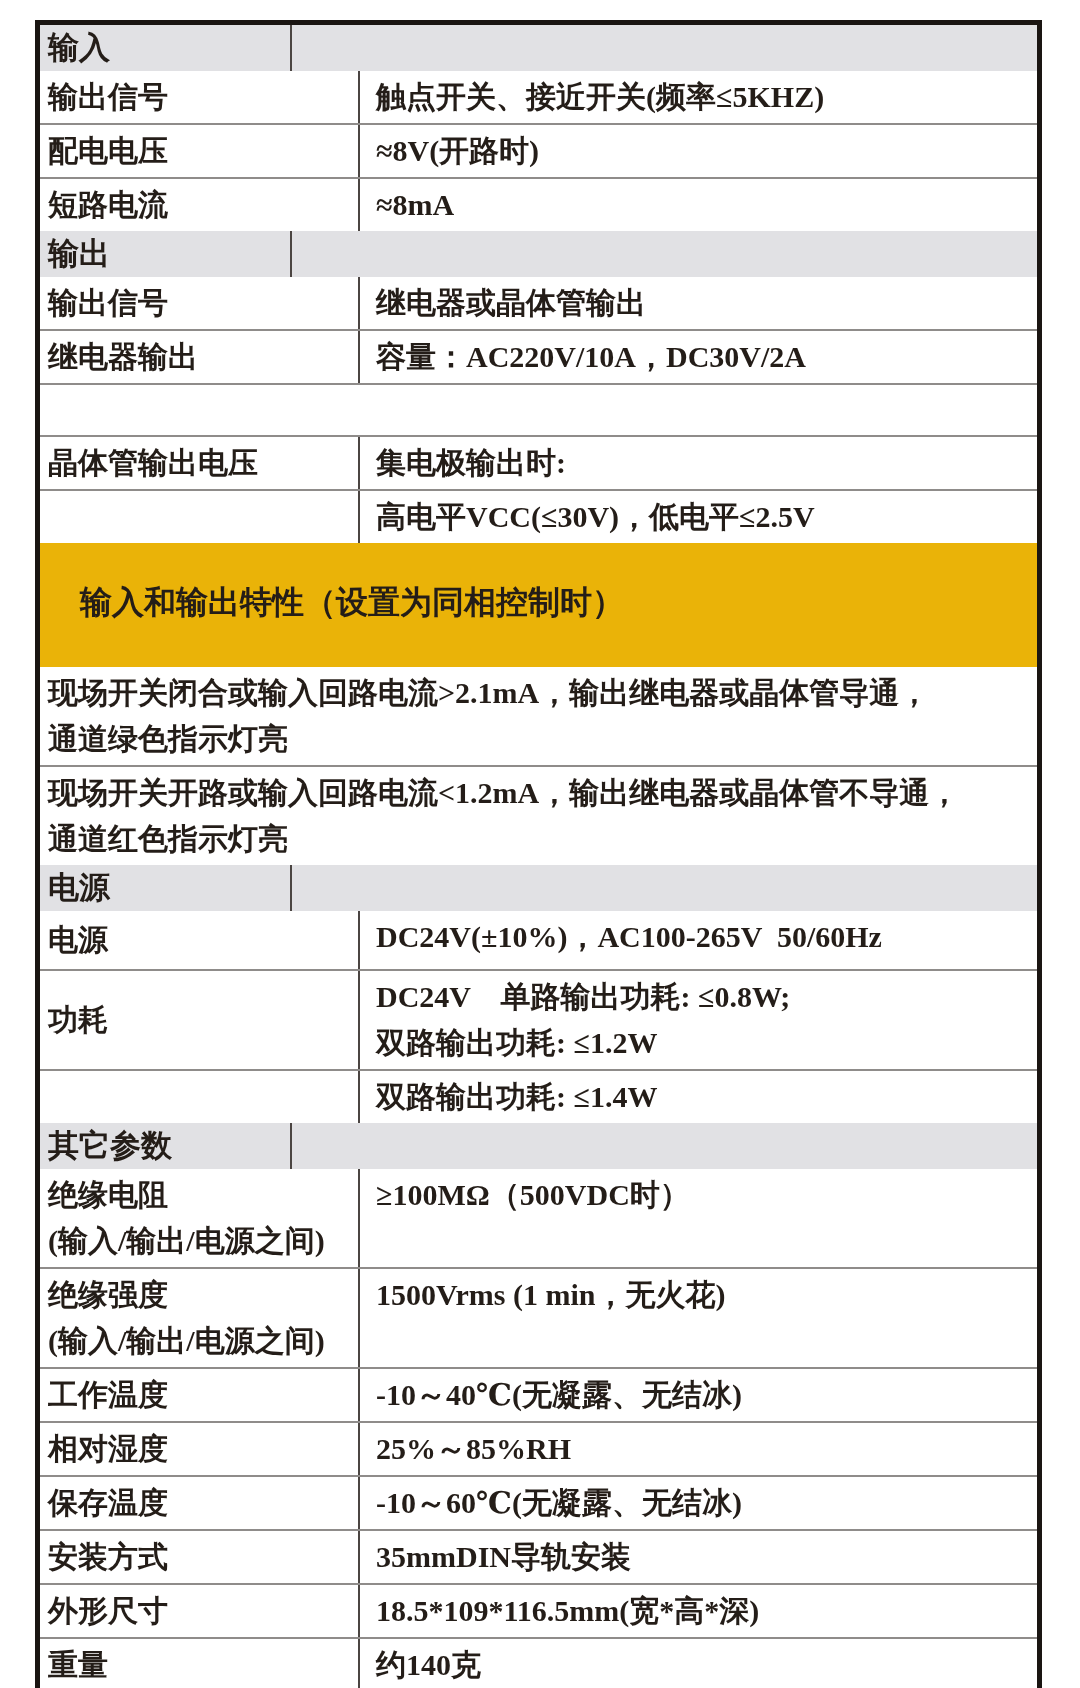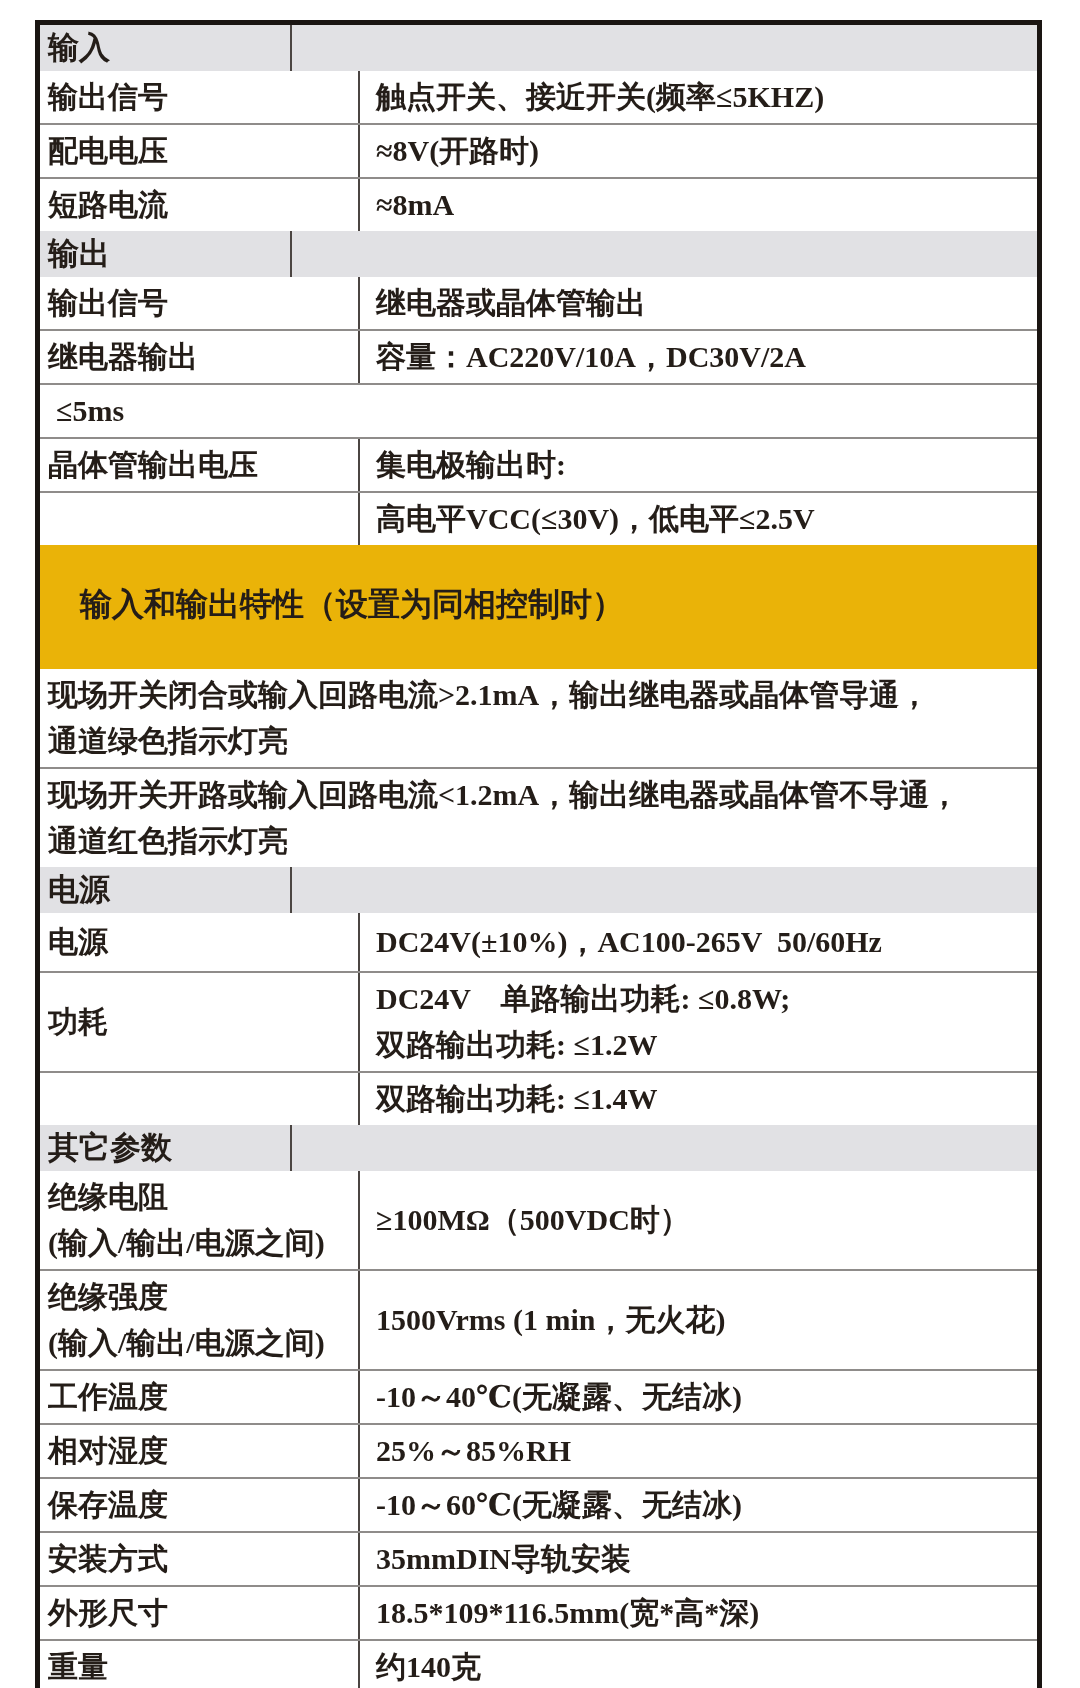--- a/index.html
+++ b/index.html
@@ -62,21 +62,21 @@
     padding: 3px 6px 3px 8px;
     display: flex;
     flex-direction: column;
     justify-content: center;
   }
   .prow .cell-value {
     flex: 1;
     padding: 3px 16px 3px 16px;
     display: flex;
     flex-direction: column;
-    justify-content: center;
+    justify-content: flex-start;
   }
   .cell-line {
     line-height: 46px;
     white-space: pre-wrap;
   }
   
   .frow {
     display: block;
     padding: 3px 10px 3px 8px;
     font-size: 30px;
@@ -140,23 +140,20 @@
   <div class="prow drow">
     <div class="cell-label">
         <div class="cell-line">继电器输出</div>
       </div>
     <div class="cell-value">
         <div class="cell-line">容量：AC220V/10A，DC30V/2A</div>
       </div>
   </div>
 
   <div class="prow drow">
-    <div class="cell-value">
-        <div class="cell-line">≤5ms</div>
-      </div>
   </div>
 
   <div class="prow drow">
     <div class="cell-label">
         <div class="cell-line">晶体管输出电压</div>
       </div>
     <div class="cell-value">
         <div class="cell-line">集电极输出时:</div>
       </div>
   </div>

